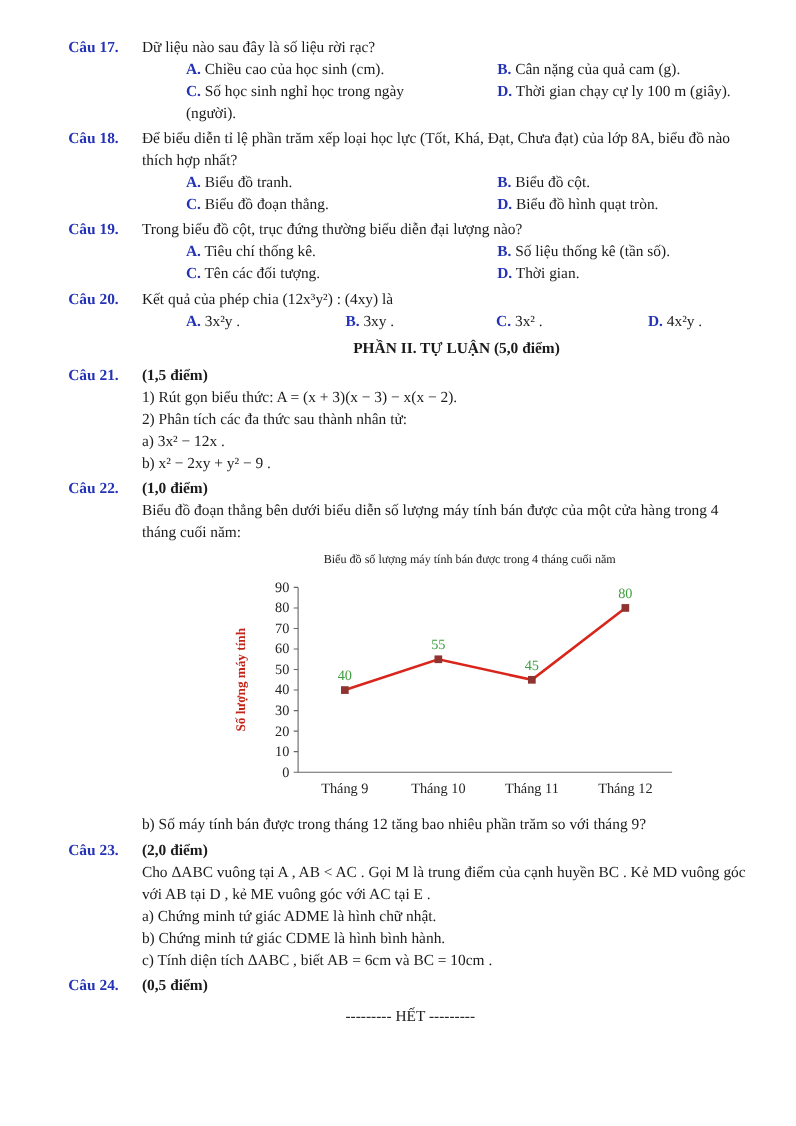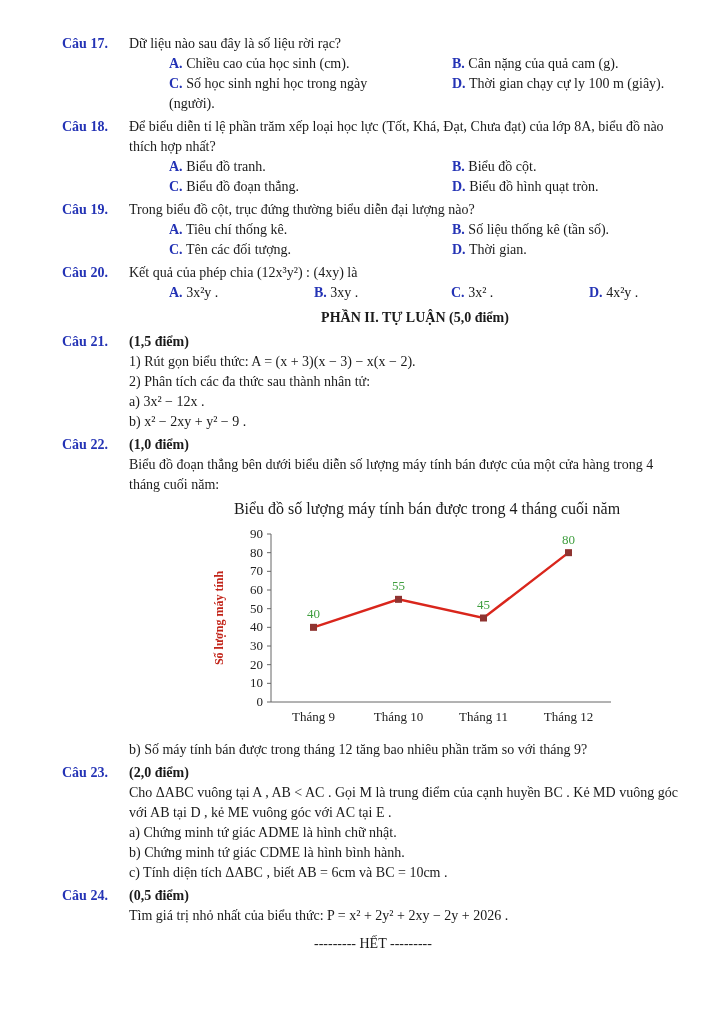--- a/index.html
+++ b/index.html
@@ -31,21 +31,21 @@
   .ol { color:#2433b5; font-weight:bold; }
   .points { font-weight: bold; }
   .section-header {
     font-weight: bold;
     margin: 5px 0 4px 67px;
     width: 572px;
     text-align: center;
   }
   .eline { }
   .chart-fig { margin: 4px 0 2px 78px; }
-  .chart-title { width: 440px; text-align: center; font-size: 16px; margin-bottom: 1px; }
+  .chart-title { width: 440px; text-align: center; font-size: 11px; margin-bottom: 1px; }
   svg text.tick  { font-family:"Liberation Serif", serif; font-size:13px; fill:#222222; }
   svg text.dlabel{ font-family:"Liberation Serif", serif; font-size:13px; }
   svg text.ylab  { font-family:"Liberation Serif", serif; font-size:12px; font-weight:bold; }
   .footer { text-align:center; font-weight:normal; margin-top:8px; }
 </style>
 </head>
 <body>
 
 <div class="page">
 
@@ -172,19 +172,18 @@
       <div class="eline">a) Chứng minh tứ giác ADME là hình chữ nhật.</div>
       <div class="eline">b) Chứng minh tứ giác CDME là hình bình hành.</div>
       <div class="eline">c) Tính diện tích ΔABC , biết AB = 6cm và BC = 10cm .</div>
     </div>
   </div>
 
   <div class="q">
     <div class="q-label">Câu 24.</div>
     <div class="q-body">
       <div class="points">(0,5 điểm)</div>
-      <div class="eline">Tìm giá trị nhỏ nhất của biểu thức:  P = x² + 2y² + 2xy − 2y + 2026 .</div>
     </div>
   </div>
 
   <div class="footer">--------- HẾT ---------</div>
 
 </div>
 
 </body></html>

